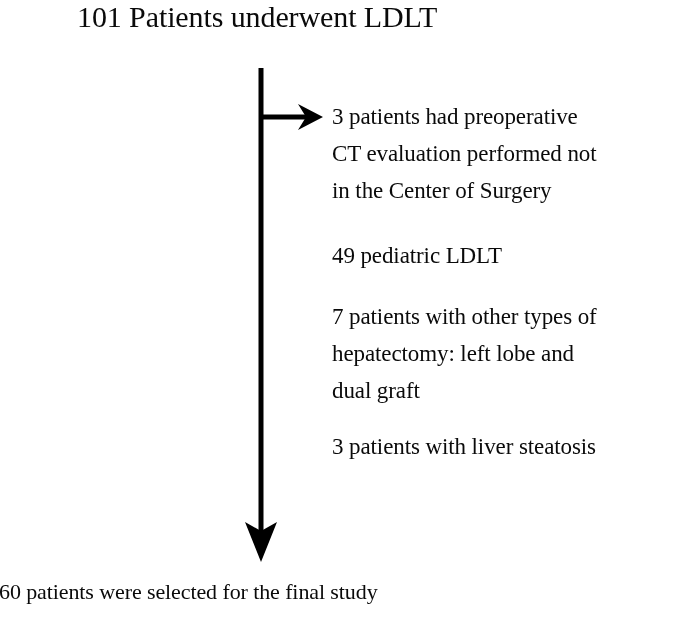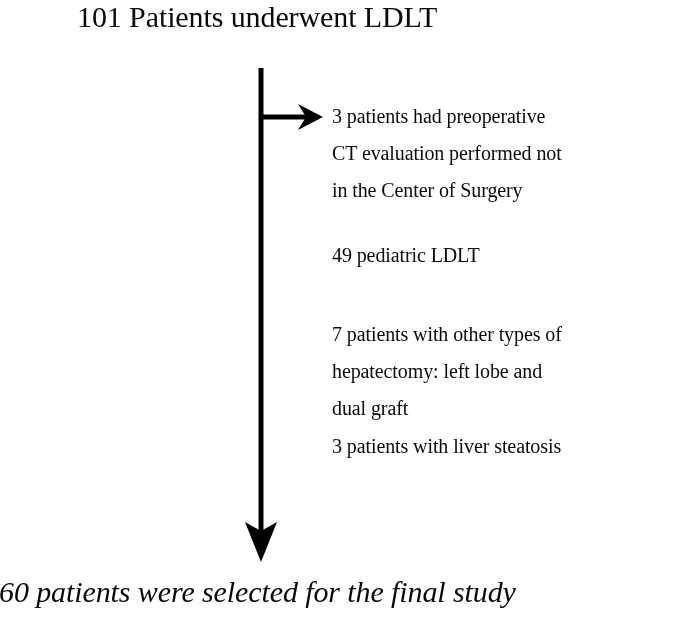--- a/index.html
+++ b/index.html
@@ -38,36 +38,35 @@
     left: 77px;
     top: -2px;
     font-size: 30px;
     line-height: 37px;
     width: 560px;
   }
 
   #outcome-text {
     left: -1px;
     top: 573px;
-    font-size: 30px;
+    font-size: 22px;
     line-height: 37px;
     width: 684px;
-    font-style: italic;
   }
 
   .exclusion-text {
     left: 332px;
-    font-size: 20px;
+    font-size: 23px;
     line-height: 37px;
     width: 352px;
   }
 
   #exclusion-0 { top: 98px; }
   #exclusion-1 { top: 237px; }
-  #exclusion-2 { top: 316px; }
+  #exclusion-2 { top: 298px; }
   #exclusion-3 { top: 428px; }
 
   
   #arrow-layer {
     position: absolute;
     left: 0;
     top: 0;
     width: 685px;
     height: 621px;
     pointer-events: none;

